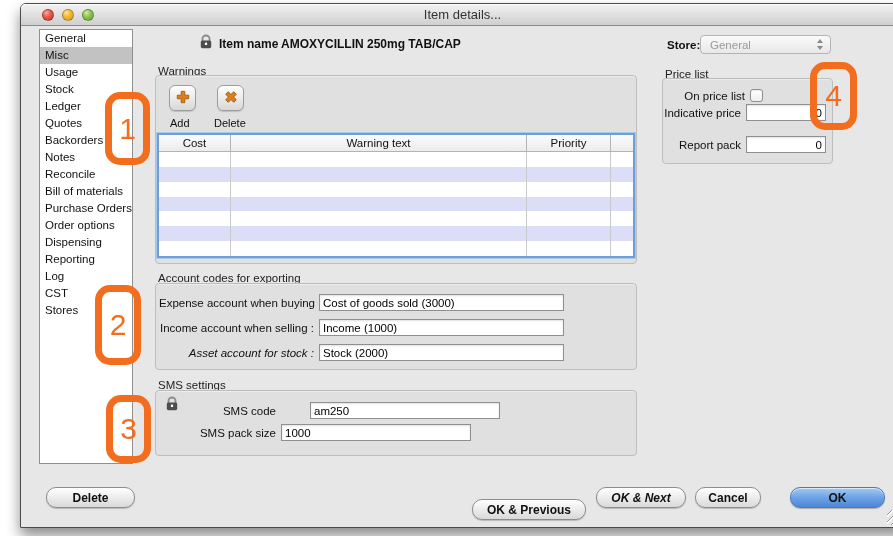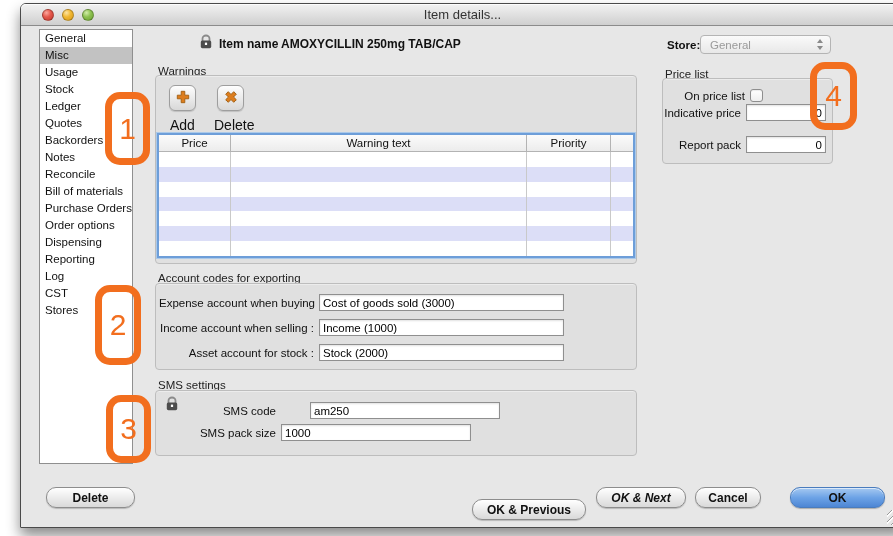--- a/index.html
+++ b/index.html
@@ -60,21 +60,21 @@
   #account-box  { left:134px; top:279px; width:482px; height:87px; }
   #sms-box      { left:134px; top:386px; width:482px; height:66px; }
   #price-box    { left:641px; top:74px;  width:171px; height:86px; }
 
   
   .tool-btn {
     position:absolute; width:27px; height:26px; border:1px solid #9e9e9e; border-radius:6px;
     background:linear-gradient(#fefefe,#d8d8d8); display:flex; align-items:center; justify-content:center;
     box-shadow:0 1px 1px rgba(0,0,0,0.15);
   }
-  .tool-label { position:absolute; font-size:14px; }
+  .tool-label { position:absolute; font-size:11px; }
 
   
   .wtable {
     position:absolute; left:136px; top:129px; width:478px; height:125px;
     border:2px solid #6d9ed9; box-shadow:0 0 0 1px #abc9e9; background:#fff;
     display:flex; flex-direction:column;
   }
   .thead {
     display:grid; grid-template-columns:72px 296px 84px 1fr; height:17px; flex:0 0 17px;
     background:linear-gradient(#fbfbfb,#ececec); border-bottom:1px solid #b3b3b3;
@@ -199,21 +199,21 @@
       <span>
         <svg width="14" height="14" viewBox="0 0 14 14">
           <path d="M5.2 1.3 h3.6 v3.9 h3.9 v3.6 h-3.9 v3.9 h-3.6 v-3.9 h-3.9 v-3.6 h3.9 z" fill="#dd7d1e" stroke="#a05d10" stroke-width="0.9" transform="rotate(45 7 7)"></path>
         </svg>
       </span>
     </div>
     <div class="tool-label" style="left:193px; top:113px;">Delete</div>
 
     <div class="wtable">
       <div class="thead" id="warnings-thead">
-          <div class="th">Price</div>
+          <div class="th">Cost</div>
           <div class="th">Warning text</div>
           <div class="th">Priority</div>
           <div class="th"></div>
         </div>
       <div class="tbody" id="warnings-tbody">
           <div class="tr">
             <div class="td"></div>
             <div class="td"></div>
             <div class="td"></div>
             <div class="td"></div>
@@ -262,21 +262,21 @@
     <div id="account-fields">
         <div class="form-row" style="left: 138px; top: 290px;">
           <div class="form-label" style="width: 160px;">Expense account when buying :</div>
           <input class="text-input" value="Cost of goods sold (3000)" style="width: 245px;">
         </div>
         <div class="form-row" style="left: 138px; top: 315px;">
           <div class="form-label" style="width: 160px;">Income account when selling :</div>
           <input class="text-input" value="Income (1000)" style="width: 245px;">
         </div>
         <div class="form-row" style="left: 138px; top: 340px;">
-          <div class="form-label" style="width: 160px;">Asset account for stock :</div>
+          <div class="form-label" style="width: 160px; font-style: italic;">Asset account for stock :</div>
           <input class="text-input" value="Stock (2000)" style="width: 245px;">
         </div>
       </div>
 
     <div class="group-label" style="left:137px; top:375px;">SMS settings</div>
     <div class="group-box" id="sms-box"></div>
     <span style="position:absolute; left:143px; top:392px;">
       <svg width="16" height="15" viewBox="0 0 16 15">
         <path d="M4.5 7 V4.8 a3.5 3.3 0 0 1 7 0 V7" fill="none" stroke="#8a8a8a" stroke-width="1.8"></path>
         <rect x="2.8" y="6.4" width="10.4" height="7.8" rx="1.6" fill="#4d4d4d"></rect>

